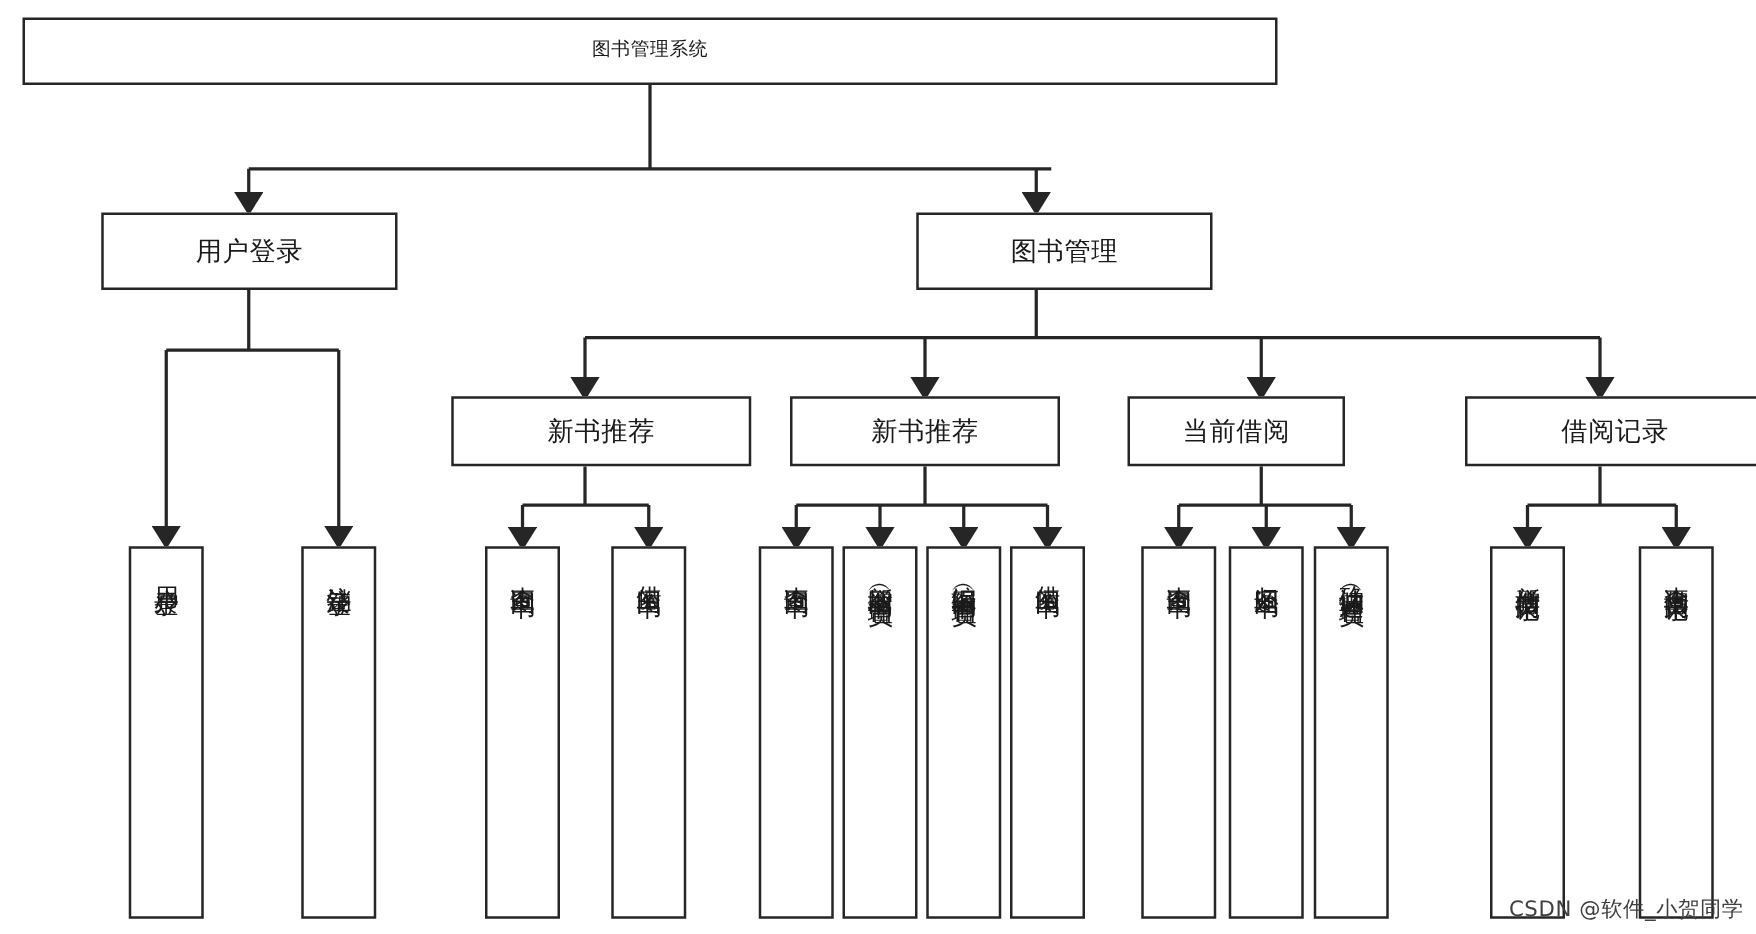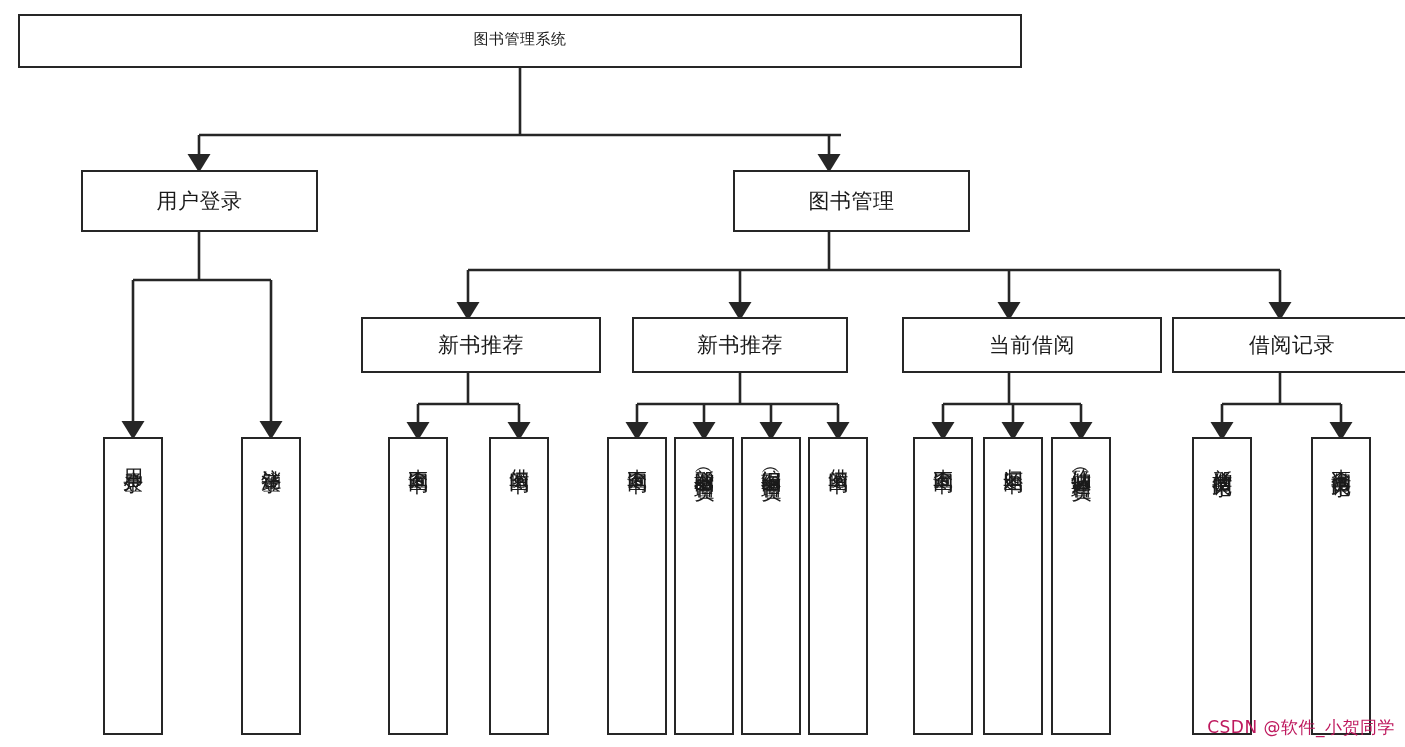--- a/index.html
+++ b/index.html
@@ -62,21 +62,21 @@
     line-height: 1.28;
     letter-spacing: 2px;
     white-space: nowrap;
     margin: 0 auto;
   }
   .watermark {
     position: absolute;
     right: 10px;
     bottom: 8px;
     font-size: 17px;
-    color: #be185d;
+    color: #404040;
     letter-spacing: 0.5px;
     white-space: nowrap;
     pointer-events: none;
   }
 </style>
 </head>
 <body>
 
 <div id="diagram-root">
 
@@ -140,21 +140,21 @@
   <div class="node horizontal" style="left:711px; top:170px; width:237px; height:62px;margin-left:22px;">
     <span class="node-label">图书管理</span>
   </div>
 
   <div class="node horizontal" style="left:361px; top:317px; width:240px; height:56px;">
     <span class="node-label">新书推荐</span>
   </div>
   <div class="node horizontal" style="left:632px; top:317px; width:216px; height:56px;">
     <span class="node-label">新书推荐</span>
   </div>
-  <div class="node horizontal" style="left:902px; top:317px; width:260px; height:56px;">
+  <div class="node horizontal" style="left:902px; top:317px; width:174px; height:56px;">
     <span class="node-label">当前借阅</span>
   </div>
   <div class="node horizontal" style="left:1172px; top:317px; width:240px; height:56px;">
     <span class="node-label">借阅记录</span>
   </div>
 
   <div class="node vertical" style="left:103px; top:437px; width:60px; height:298px;">
     <span class="node-label">用户登录</span>
   </div>
   <div class="node vertical" style="left:241px; top:437px; width:60px; height:298px;">

